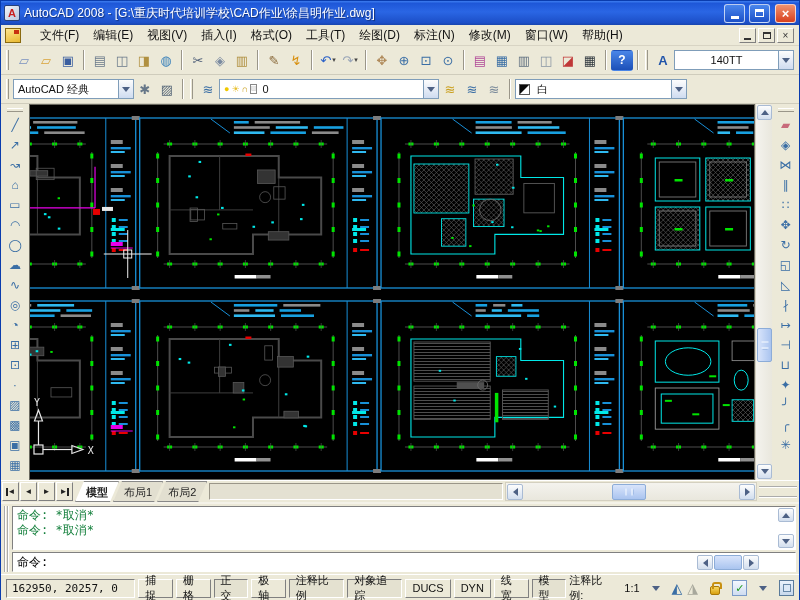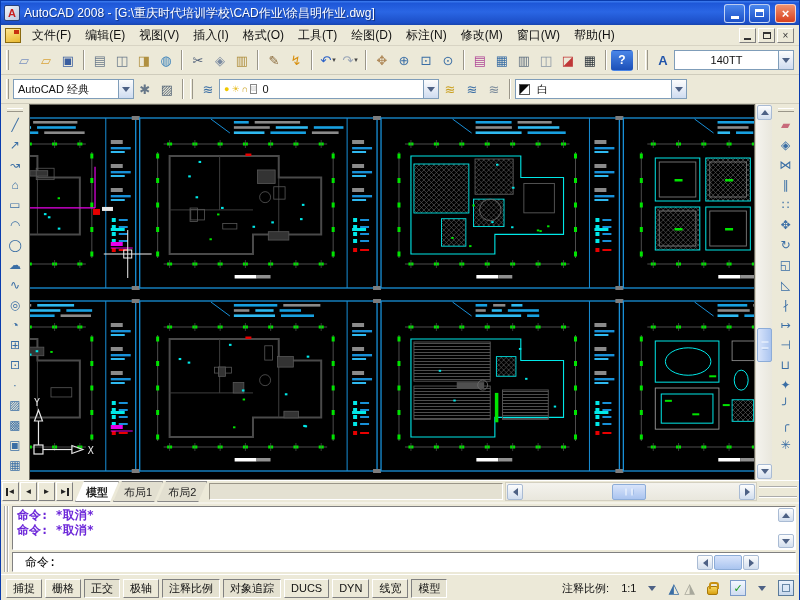--- a/index.html
+++ b/index.html
@@ -91,27 +91,27 @@
   .hthumb { position:absolute; top:1px; left:106px; width:34px; height:16px; border-radius:2px;
     background:linear-gradient(#d8e4fb,#aac4ef); border:1px solid #8cacd8; }
   .hthumb::after { width:5px; height:7px; border:none; border-left:1px solid #f8fbff; border-right:1px solid #f8fbff; box-shadow:2px 0 0 -1px #89a8d8; }
   .cornergrip { width:38px; margin:2px; border-top:2px groove #fff; border-bottom:2px groove #fff; height:12px; align-self:center; }
 
   
   .cmdwin { height:72px; background:#ece9d8; border-top:2px outset #f4f2e8; display:flex; padding:2px 3px; flex:0 0 auto; }
   .cmd-grip { width:5px; border-left:2px groove #fff; border-right:2px groove #fff; margin-right:3px; }
   .cmd-body { flex:1; display:flex; flex-direction:column; }
   .cmd-hist { flex:1; background:#fff; border:1px solid; border-color:#808080 #fff #fff #808080; position:relative;
-    font-family:"DejaVu Sans Mono","Liberation Mono",monospace; font-size:12px; color:#6d28d9; padding:1px 20px 1px 4px; overflow:hidden;font-weight:bold; }
+    font-family:"DejaVu Sans Mono","Liberation Mono",monospace; font-size:12px; color:#15803d; padding:1px 20px 1px 4px; overflow:hidden; }
   .cmdline { line-height:15px; white-space:pre; }
   .histscroll { position:absolute; right:1px; top:1px; bottom:1px; width:16px; display:flex; flex-direction:column; justify-content:space-between; }
   .hsbtn { height:14px; background:linear-gradient(#fdfdfd,#d2deee); border:1px solid #a9bbd4; border-radius:2px;
     display:flex; align-items:center; justify-content:center; }
   .cmd-input { height:20px; margin-top:2px; background:#fff; border:1px solid; border-color:#808080 #fff #fff #808080;
-    font-family:"DejaVu Sans Mono","Liberation Mono",monospace; font-size:12px; color:#000; display:flex; align-items:center; padding:0 12px; position:relative; }
+    font-family:"DejaVu Sans Mono","Liberation Mono",monospace; font-size:12px; color:#000; display:flex; align-items:center; padding:0 4px; position:relative; }
   .inscroll { position:absolute; right:36px; top:2px; height:15px; width:62px; display:flex; }
   .inscroll .hbtn2 { width:16px; height:15px; background:linear-gradient(#fdfdfd,#d2deee); border:1px solid #a9bbd4;
     border-radius:2px; display:flex; align-items:center; justify-content:center; }
   .inscroll .ithumb { flex:1; margin:0 1px; background:linear-gradient(#d8e4fb,#aac4ef); border:1px solid #8cacd8; border-radius:2px; }
 
   
   .statusbar { height:27px; background:#ece9d8; border-top:1px solid #fff; display:flex; align-items:center; padding:0 5px; gap:3px; flex:0 0 auto; }
   .coords { width:133px; height:19px; border:1px solid; border-color:#808080 #fff #fff #808080; font-family:"DejaVu Sans Mono","Liberation Mono",monospace;
     font-size:11px; display:flex; align-items:center; padding:0 5px; color:#111; background:#ece9d8; }
   .stbtn { height:19px; padding:0 6px; font-size:11px; color:#111; display:flex; align-items:center; background:#ece9d8;
@@ -140,21 +140,21 @@
         <span class="ic-min"></span>
       </span>
     <span class="wbtn">
         <span class="ic-restore"></span>
       </span>
     <span class="wbtn close">×</span>
   </div>
 
   <div class="menubar">
     <span class="fileicon"></span>
-    <span id="menu-items" style="display:flex;">
+    <span id="menu-items" style="display:flex;margin-left:8px;">
         <span class="menu-item">文件(F)</span>
         <span class="menu-item">编辑(E)</span>
         <span class="menu-item">视图(V)</span>
         <span class="menu-item">插入(I)</span>
         <span class="menu-item">格式(O)</span>
         <span class="menu-item">工具(T)</span>
         <span class="menu-item">绘图(D)</span>
         <span class="menu-item">标注(N)</span>
         <span class="menu-item">修改(M)</span>
         <span class="menu-item">窗口(W)</span>
@@ -1321,20 +1321,21 @@
           <span class="ithumb"></span>
           <span class="hbtn2">
               <span class="tri right"></span>
             </span>
         </span>
       </div>
     </div>
   </div>
 
   <div class="statusbar">
+    <span class="coords">162950, 20257, 0</span>
     <span id="status-toggles" style="display:flex;gap:3px;">
         <span class="stbtn">捕捉</span>
         <span class="stbtn">栅格</span>
         <span class="stbtn pressed">正交</span>
         <span class="stbtn">极轴</span>
         <span class="stbtn pressed">注释比例</span>
         <span class="stbtn pressed">对象追踪</span>
         <span class="stbtn">DUCS</span>
         <span class="stbtn">DYN</span>
         <span class="stbtn">线宽</span>

